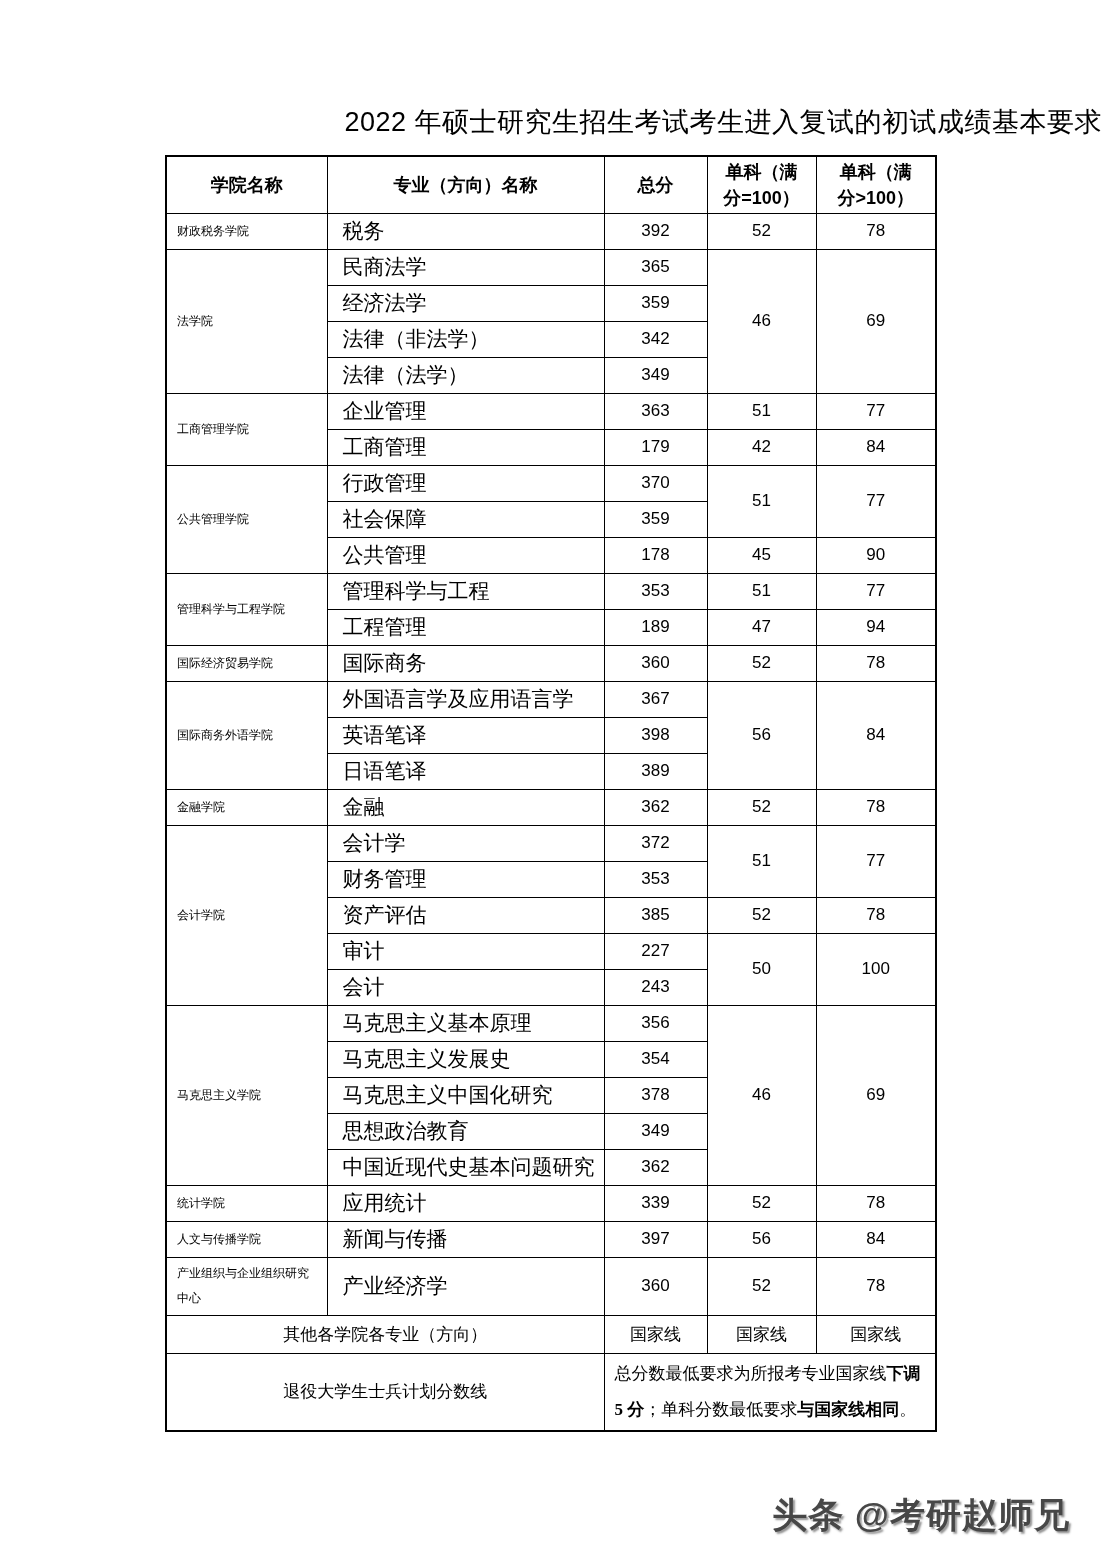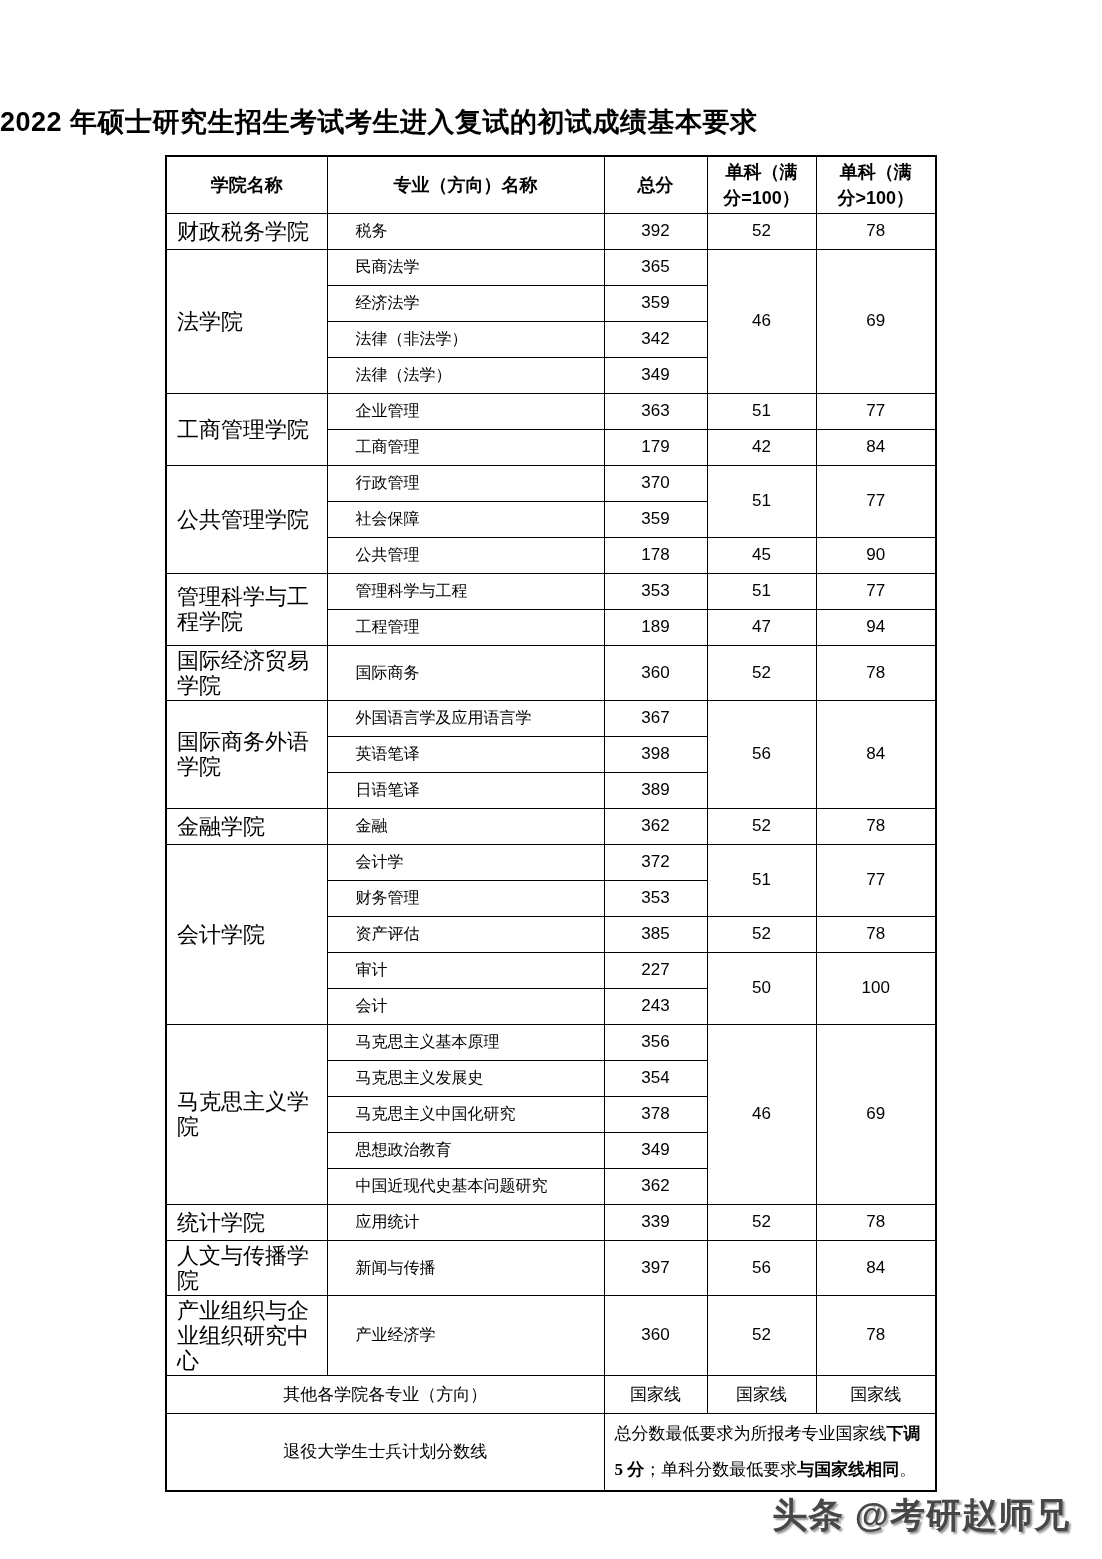--- a/index.html
+++ b/index.html
@@ -7,23 +7,23 @@
   body {
     width:1102px; height:1559px;
     background:#ffffff;
     font-family:"Liberation Serif","DejaVu Serif",serif;
     color:#000;
   }
   .page { position:relative; width:1102px; height:1559px; overflow:hidden; background:#fff; }
 
   .doc-title {
     position:absolute; top:104px; left:0; width:1102px;
-    margin:0; text-align:left;
-    font-family:"Liberation Sans","DejaVu Sans",sans-serif;
-    font-weight:700; font-size:27px; letter-spacing:0.5px;
+    margin:0; text-align:right;
+    font-family:"Liberation Sans","DejaVu Sans",sans-serif;
+    font-weight:400; font-size:27px; letter-spacing:0.5px;
     color:#000;
   }
 
   table.score-table {
     position:absolute; left:165px; top:155px;
     width:770px;
     border-collapse:collapse; table-layout:fixed;
     border:2px solid #000;
   }
   .score-table col.c1 { width:161px; }
@@ -42,26 +42,26 @@
   .score-table tr.row-tall { height:58px; }
   .score-table tr.row-other { height:38px; }
   .score-table tr.row-veteran { height:78px; }
 
   .score-table th {
     font-family:"Liberation Sans","DejaVu Sans",sans-serif;
     font-weight:700; font-size:18px; text-align:center;
     line-height:26px; padding:0;
   }
   td.college {
-    text-align:left; font-size:22px; line-height:25px;
+    text-align:left; font-size:12px; line-height:25px;
     padding:2px 6px 2px 10px;
   }
   td.major {
-    text-align:left; font-size:16px; line-height:24px;
-    padding:2px 6px 2px 28px;
+    text-align:left; font-size:21px; line-height:24px;
+    padding:2px 6px 2px 15px;
   }
   td.val {
     text-align:center; font-size:17px;
     font-family:"Liberation Sans","DejaVu Sans",sans-serif;
     padding:0 2px;
   }
   td.center-label {
     text-align:center; font-size:17px; padding:2px 4px;
   }
   td.note {

